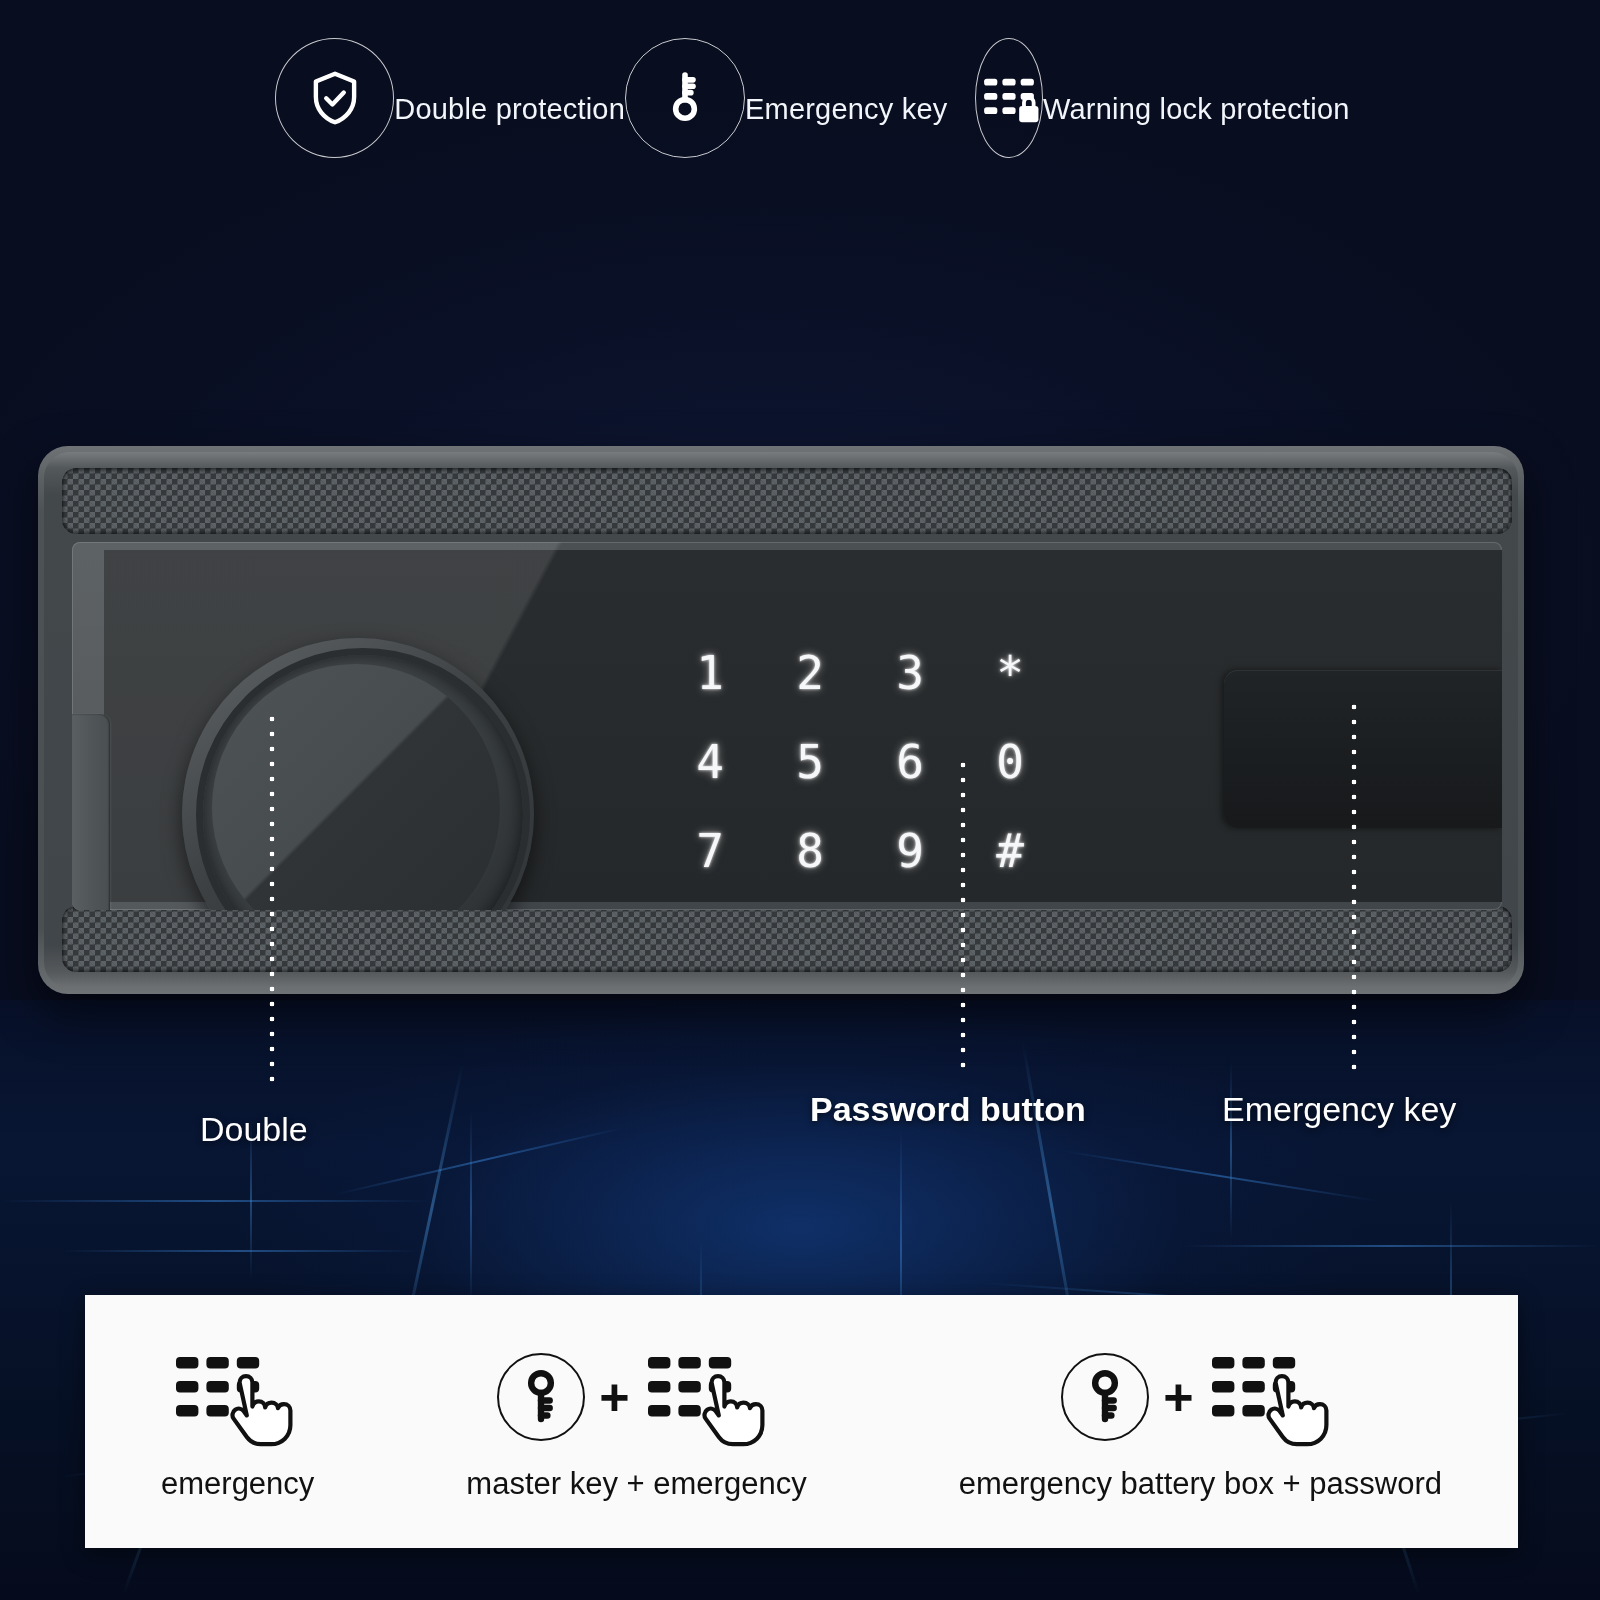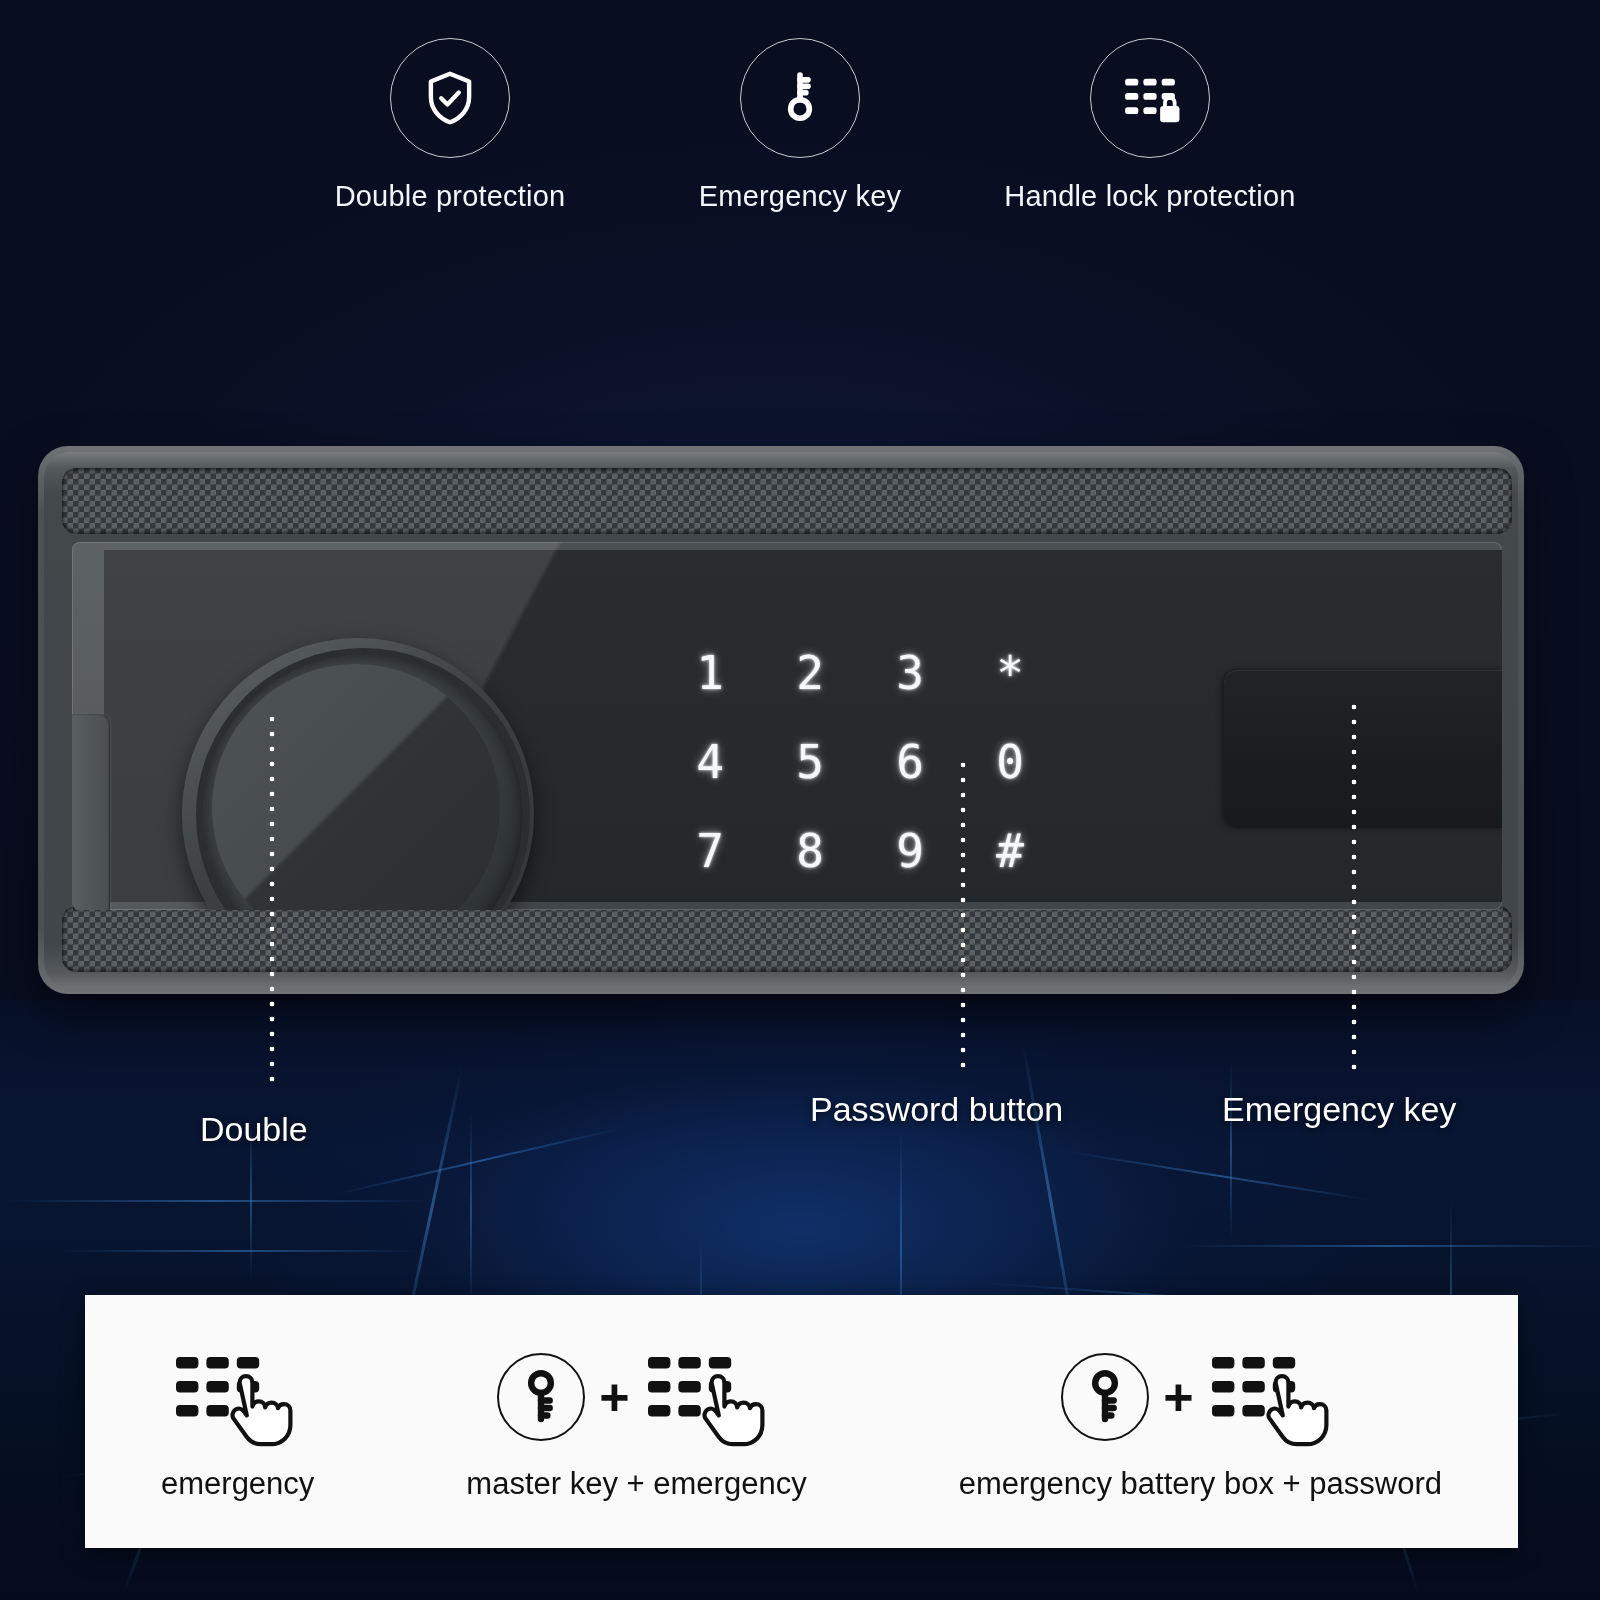--- a/index.html
+++ b/index.html
@@ -28,21 +28,21 @@
   .city{position:absolute;inset:0;opacity:.75;}
   .city i{position:absolute;background:linear-gradient(90deg,rgba(40,120,230,0),rgba(70,160,255,.55),rgba(40,120,230,0));height:2px;border-radius:2px;}
   .city b{position:absolute;background:linear-gradient(180deg,rgba(40,120,230,0),rgba(80,170,255,.45),rgba(40,120,230,0));width:2px;border-radius:2px;}
   .beam{position:absolute;background:linear-gradient(180deg,rgba(90,180,255,.0),rgba(90,180,255,.5),rgba(90,180,255,0));width:3px;border-radius:3px;}
 
   
   .features{
     position:absolute;left:0;top:38px;width:1600px;height:210px;
     display:flex;align-items:flex-start;justify-content:center;
   }
-  .feature{width:350px;display:flex;flex-direction:column;align-items:center;}
+  .feature{width:350px;display:flex;flex-direction:row;align-items:center;}
   .feature .circle{
     width:120px;height:120px;border-radius:50%;
     border:1.5px solid rgba(255,255,255,.78);
     display:flex;align-items:center;justify-content:center;
     box-sizing:border-box;
   }
   .feature .flabel{
     margin-top:22px;color:#f2f5fa;font-size:29px;letter-spacing:.2px;white-space:nowrap;
   }
 
@@ -233,21 +233,21 @@
             <rect x="17.6" y="11.0" width="5.2" height="2.7" rx="1"></rect>
             <rect x="3.2" y="16.6" width="5.2" height="2.7" rx="1"></rect>
             <rect x="10.4" y="16.6" width="5.2" height="2.7" rx="1"></rect>
           </g>
           <g>
             <rect x="17.0" y="16.2" width="7.6" height="6.4" rx="1.2" fill="#ffffff"></rect>
             <path d="M18.9 16.4v-1.6a1.9 1.9 0 0 1 3.8 0v1.6" fill="none" stroke="#ffffff" stroke-width="1.5"></path>
           </g>
         </svg>
       </div>
-      <div class="flabel">Handle lock protection</div>
+      <div class="flabel">Warning lock protection</div>
     </div>
 
   </div>
 
   <div class="safe">
     <div class="safe-inner">
       <div class="texture top"></div>
       <div class="texture bottom"></div>
 
       <div class="faceplate">
@@ -281,21 +281,21 @@
         <div class="keycover"></div>
       </div>
     </div>
   </div>
 
   <div class="dots" style="left:269px; top:716px; height:374px;"></div>
   <div class="dots" style="left:960px; top:762px; height:312px;"></div>
   <div class="dots" style="left:1351px;top:704px; height:372px;"></div>
 
   <div class="callout-label" style="left:200px; top:1110px;">Double</div>
-  <div class="callout-label" style="left:810px; top:1090px;">Password button</div>
+  <div class="callout-label" style="left:810px; top:1090px;font-weight:bold;">Password button</div>
   <div class="callout-label" style="left:1222px; top:1090px;">Emergency key</div>
 
   <div class="panel">
 
     <div class="mode">
       <div class="icons">
         <svg width="132" height="104" viewBox="0 0 33 26">
           <g fill="#111111">
             <rect x="1.0" y="3.0" width="5.6" height="2.9" rx="1"></rect>
             <rect x="8.6" y="3.0" width="5.6" height="2.9" rx="1"></rect>

